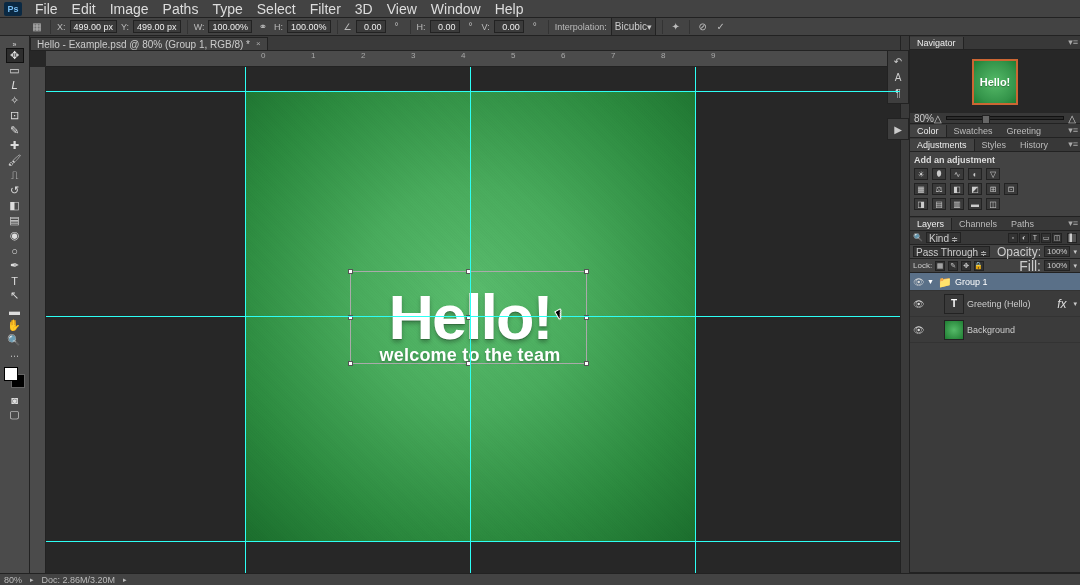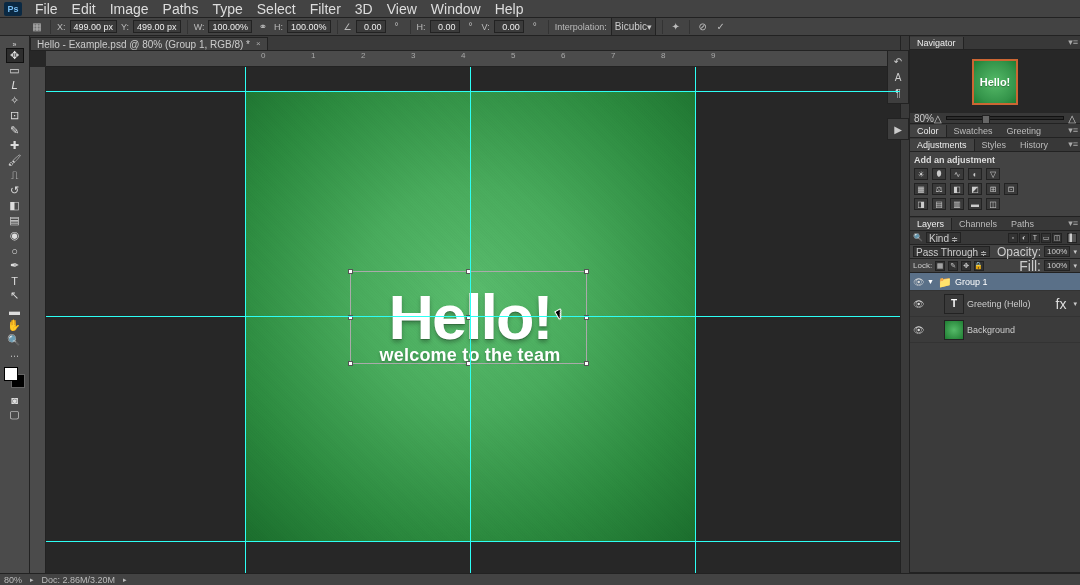--- a/index.html
+++ b/index.html
@@ -82,21 +82,21 @@
 .laytree { flex:1; background:#3b3b3b; overflow:auto; }
 .layer { display:flex; align-items:center; height:18px; border-bottom:1px solid #333; padding-left:3px; gap:3px; cursor:pointer;}
 .layer.group { background:#5a7088; color:#fff;}
 .layer.group * { color:#fff; }
 .layer .eye { width:11px; font-size:9px; color:#ddd;}
 .layer .thumb { width:14px; height:12px; background:#fff; border:1px solid #222;}
 .layer .thumb.green { background:radial-gradient(circle,#55ba68,#1f7c32);}
 .layer .thumb.T { background:#3a3a3a; color:#fff; display:flex; align-items:center; justify-content:center; font-size:10px; font-weight:bold;}
 .layer .thumb.folder { background:none; border:none; color:#ddd; font-size:11px;}
 .layer .lname { font-size:9px; }
-.layer .fx { margin-left:auto; font-size:14px; color:#ddd; padding-right:4px;}
+.layer .fx { margin-left:auto; font-size:12px; font-style:italic; color:#ddd; padding-right:4px;}
 .layer .indent1 { width:14px; }
 .layer .arrow { font-size:7px; width:8px;}
 
 .layertall { height:26px;}
 .layertall .thumb { width:20px; height:20px;}
 
 .statusbar { position:absolute; bottom:0; left:0; right:0; height:12px; background:#434343; border-top:1px solid #222; display:flex; align-items:center; padding:0 4px; gap:8px;}
 .statusbar span { font-size:9px; color:#bbb;}
 
 .workspace-label { position:absolute; top:20px; right:6px; font-size:9px; color:#ccc; padding:2px 6px; background:#3a3a3a; border:1px solid #222; height:14px; display:flex; align-items:center;}

